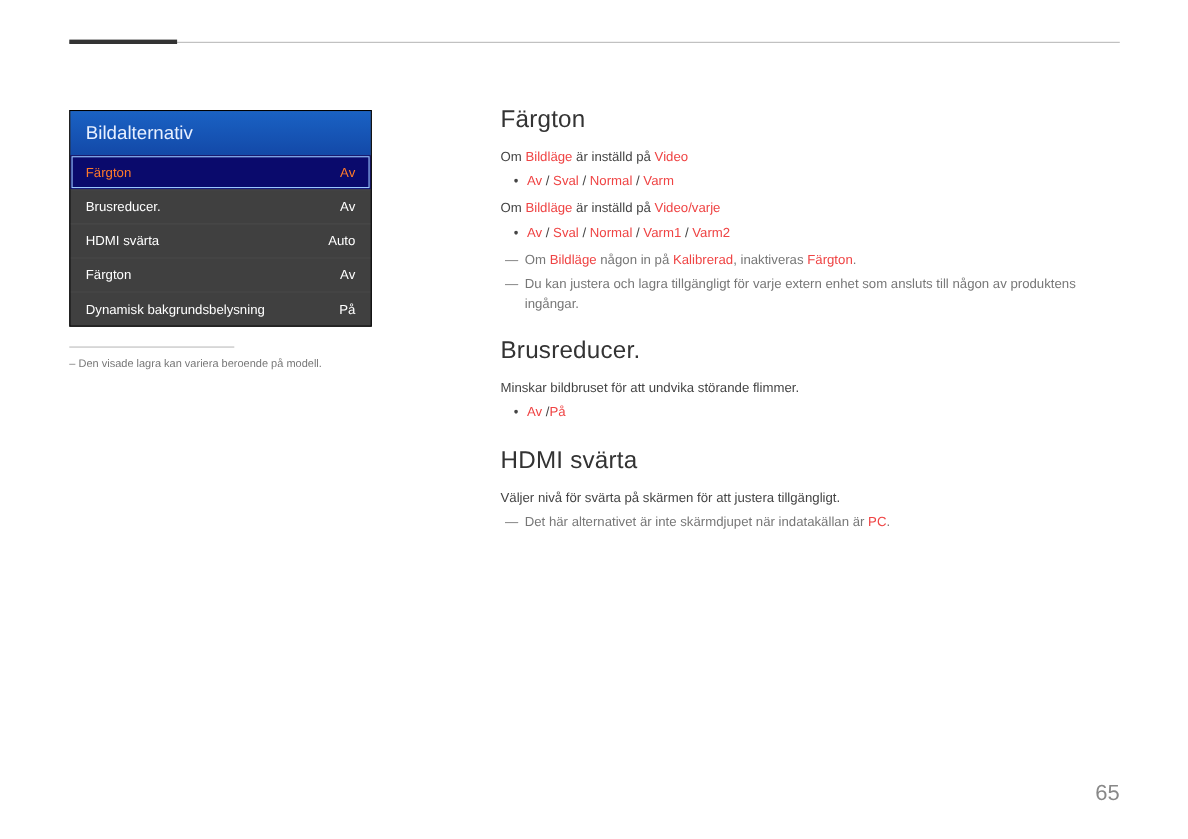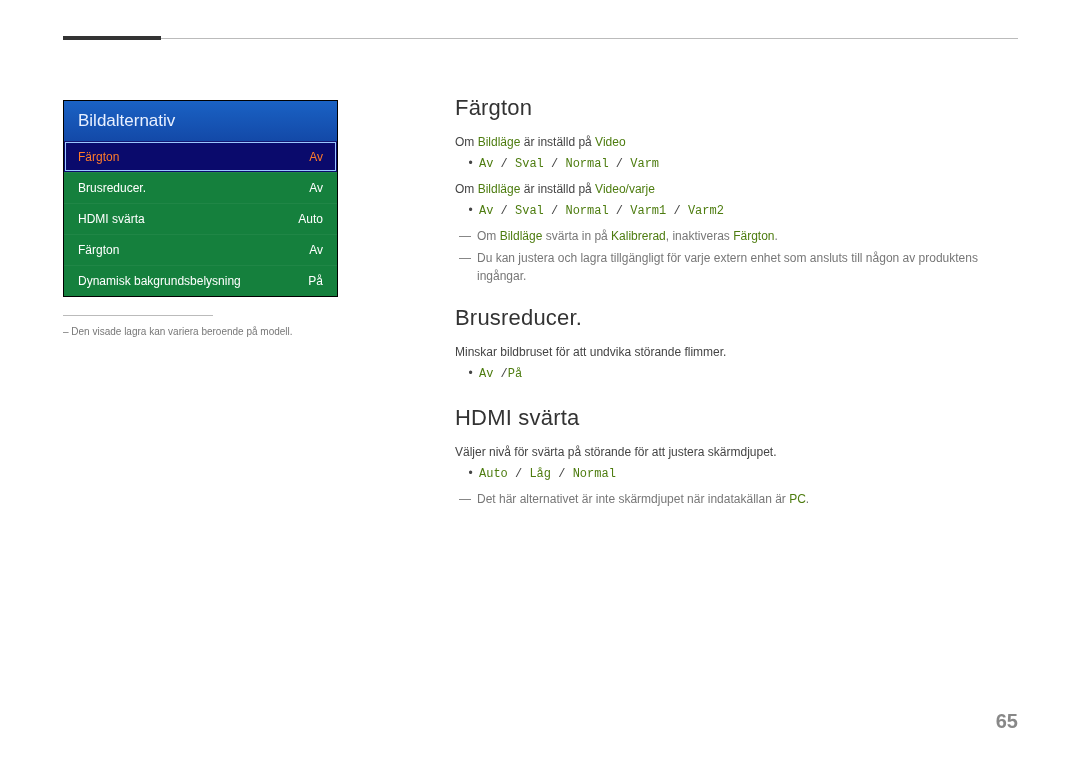--- a/index.html
+++ b/index.html
@@ -2,38 +2,38 @@
 <html><head>
 <meta charset="utf-8">
 <style>
   * { box-sizing: border-box; margin: 0; padding: 0; }
   html, body { width: 1080px; height: 763px; background: #fff; font-family: "Segoe UI", Arial, sans-serif; color: #222; }
   .page { position: relative; width: 1080px; height: 763px; }
   .topbar { position: absolute; left: 63px; top: 38px; width: 955px; height: 2px; }
   .topbar .bold { position: absolute; left: 0; top: -2px; width: 98px; height: 4px; background: #333; }
   .topbar .thin { position: absolute; left: 0; top: 0; width: 100%; height: 1px; background: #bbb; }
   .left-col { position: absolute; left: 63px; top: 100px; width: 275px; }
-  .menu { width: 275px; border: 1px solid #000; background: #15803d; color: #fff; font-size: 12px; }
+  .menu { width: 275px; border: 1px solid #000; background: #404040; color: #fff; font-size: 12px; }
   .menu-title { background: linear-gradient(180deg,#1a62c4 0%,#1349a8 100%); color: #e8f0ff; padding: 10px 14px; font-size: 17px; font-weight: 400; }
   .menu-row { display: flex; justify-content: space-between; align-items: center; padding: 8px 14px; border-top: 1px solid rgba(255,255,255,0.05); }
   .menu-row.selected { background: #0a0a6c; outline: 1px solid #9ac7ff; outline-offset: -2px; color: #ff7a2a; }
   .menu-row .value { }
   .footnote-rule { margin-top: 18px; width: 150px; height: 1px; background: #bbb; }
   .footnote { margin-top: 10px; font-size: 10px; color: #777; }
   .right-col { position: absolute; left: 455px; top: 95px; width: 560px; font-size: 12px; color: #444; }
   .right-col h2 { font-size: 22px; font-weight: 400; color: #333; margin-bottom: 12px; margin-top: 20px; letter-spacing: 0.2px; }
   .right-col h2:first-child { margin-top: 0; }
   .right-col p { margin: 4px 0; line-height: 1.5; }
-  .right-col ul { list-style: none; margin: 1px 0 6px 0; font-family: Liberation Mono, monospace; }
+  .right-col ul { list-style: none; margin: 1px 0 6px 0; }
   .right-col li { padding-left: 24px; position: relative; line-height: 1.6; }
   .right-col li::before { content: "•"; position: absolute; left: 12px; top: 0; }
-  .em { color: #4d7c0f; }
+  .em { color: #ef4444; }
   .note { position: relative; padding-left: 22px; color: #777; line-height: 1.5; margin: 3px 0; }
   .note::before { content: "―"; position: absolute; left: 4px; top: 0; color: #777; }
-  .pagenum { position: absolute; right: 62px; bottom: 30px; font-size: 20px; color: #888; font-weight: 700; }
+  .pagenum { position: absolute; right: 62px; bottom: 30px; font-size: 20px; color: #888; font-weight: 400; }
 </style>
 </head>
 <body>
 
 <div class="page">
   <div class="topbar">
     <div class="thin"></div>
     <div class="bold"></div>
   </div>
 
@@ -79,39 +79,34 @@
       </ul>
     <p>
       <span>Om </span><span class="em">Bildläge</span><span> är inställd på </span><span class="em">Video/varje</span>
     </p>
     <ul>
         <li>
       <span class="em">Av</span> / <span class="em">Sval</span> / <span class="em">Normal</span> / <span class="em">Varm1</span> / <span class="em">Varm2</span>
     </li>
       </ul>
     <p class="note">
-      <span>Om </span><span class="em">Bildläge</span><span> svärta in på </span><span class="em">Kalibrerad</span><span>, inaktiveras </span><span class="em">Färgton</span><span>.</span>
+      <span>Om </span><span class="em">Bildläge</span><span> någon in på </span><span class="em">Kalibrerad</span><span>, inaktiveras </span><span class="em">Färgton</span><span>.</span>
     </p>
     <p class="note">Du kan justera och lagra tillgängligt för varje extern enhet som ansluts till någon av produktens ingångar.</p>
 
     <h2>Brusreducer.</h2>
     <p>Minskar bildbruset för att undvika störande flimmer.</p>
     <ul>
         <li>
       <span class="em">Av</span><span> /</span><span class="em">På</span>
     </li>
       </ul>
 
     <h2>HDMI svärta</h2>
-    <p>Väljer nivå för svärta på störande för att justera skärmdjupet.</p>
-    <ul>
-        <li>
-      <span class="em">Auto</span> / <span class="em">Låg</span> / <span class="em">Normal</span>
-    </li>
-      </ul>
+    <p>Väljer nivå för svärta på skärmen för att justera tillgängligt.</p>
     <p class="note">
       <span>Det här alternativet är inte skärmdjupet när indatakällan är </span><span class="em">PC</span><span>.</span>
     </p>
 
   </div>
 
   <div class="pagenum">65</div>
 </div>
 
 </body></html>

